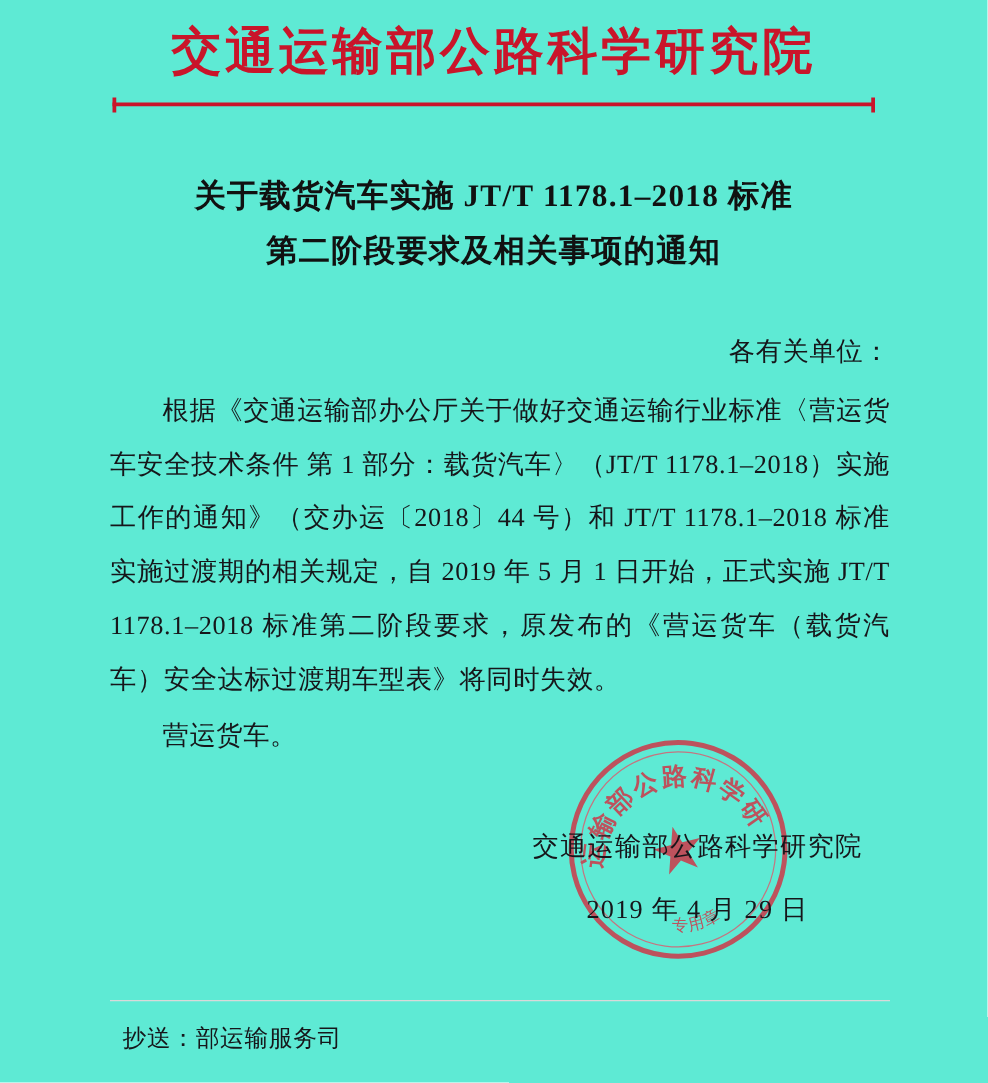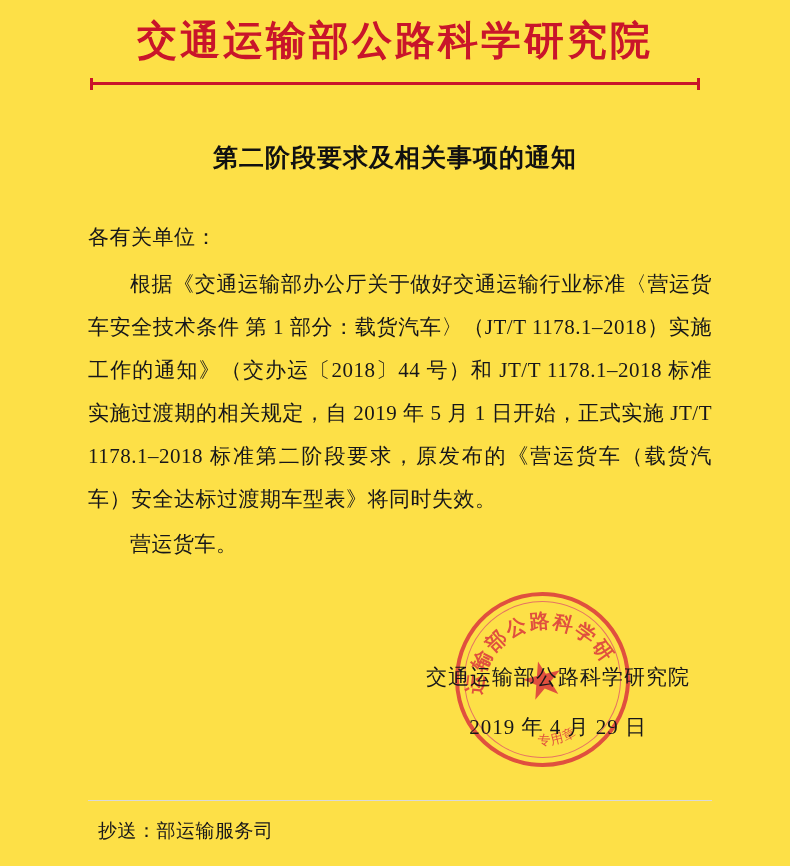--- a/index.html
+++ b/index.html
@@ -13,21 +13,21 @@
     font-family: "Liberation Serif", "DejaVu Serif", serif;
     color: #1a1a1a;
     position: relative;
     overflow: hidden;
   }
 
   .page {
     position: relative;
     width: 790px;
     height: 866px;
-    background: #fde047;
+    background: #5eead4;
     box-sizing: border-box;
   }
 
   
   .masthead {
     padding-top: 18px;
     text-align: center;
   }
   .masthead-title {
     color: #c9152a;
@@ -80,20 +80,21 @@
   
   .body-block {
     margin: 36px 78px 0 88px;
     font-size: 21px;
     line-height: 2.05;
     letter-spacing: 0.5px;
     color: #16161a;
   }
   .salutation {
     margin-bottom: 4px;
+    text-align: right;
   }
   .para {
     text-indent: 2em;
     text-align: justify;
   }
   .para + .para {
     margin-top: 2px;
   }
 
   
@@ -186,20 +187,21 @@
   <div class="masthead">
     <div class="masthead-title">交通运输部公路科学研究院</div>
     <div class="red-rule-wrap">
       <div class="red-rule-cap left"></div>
       <div class="red-rule"></div>
       <div class="red-rule-cap right"></div>
     </div>
   </div>
 
   <div class="doc-title">
+    <span class="line">关于载货汽车实施 JT/T 1178.1–2018 标准</span>
     <span class="line">第二阶段要求及相关事项的通知</span>
   </div>
 
   <div class="body-block">
     <div class="salutation">各有关单位：</div>
     <div class="para">根据《交通运输部办公厅关于做好交通运输行业标准〈营运货车安全技术条件 第 1 部分：载货汽车〉（JT/T 1178.1–2018）实施工作的通知》（交办运〔2018〕44 号）和 JT/T 1178.1–2018 标准实施过渡期的相关规定，自 2019 年 5 月 1 日开始，正式实施 JT/T 1178.1–2018 标准第二阶段要求，原发布的《营运货车（载货汽车）安全达标过渡期车型表》将同时失效。</div>
     <div class="para">营运货车。</div>
   </div>
 
   <div class="seal">

